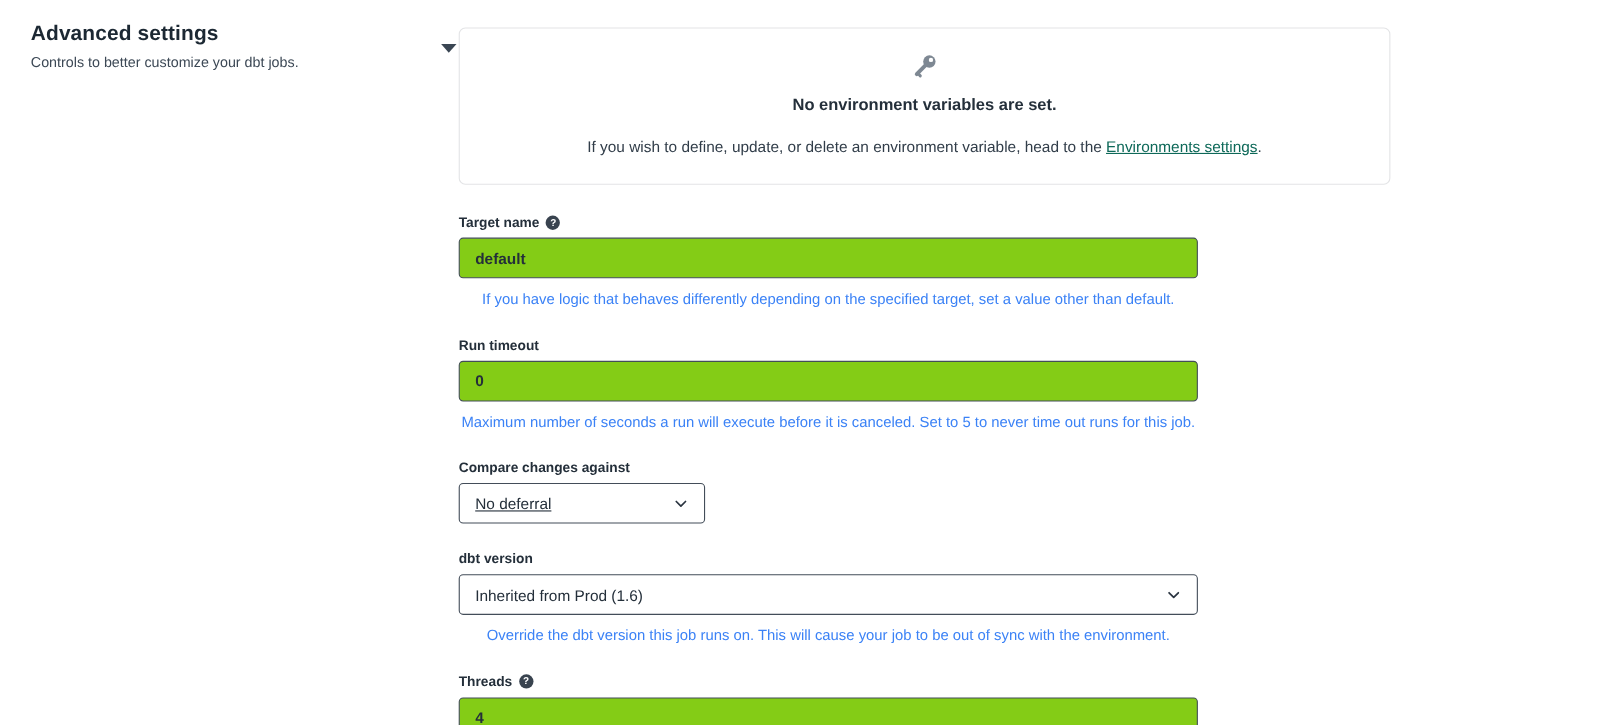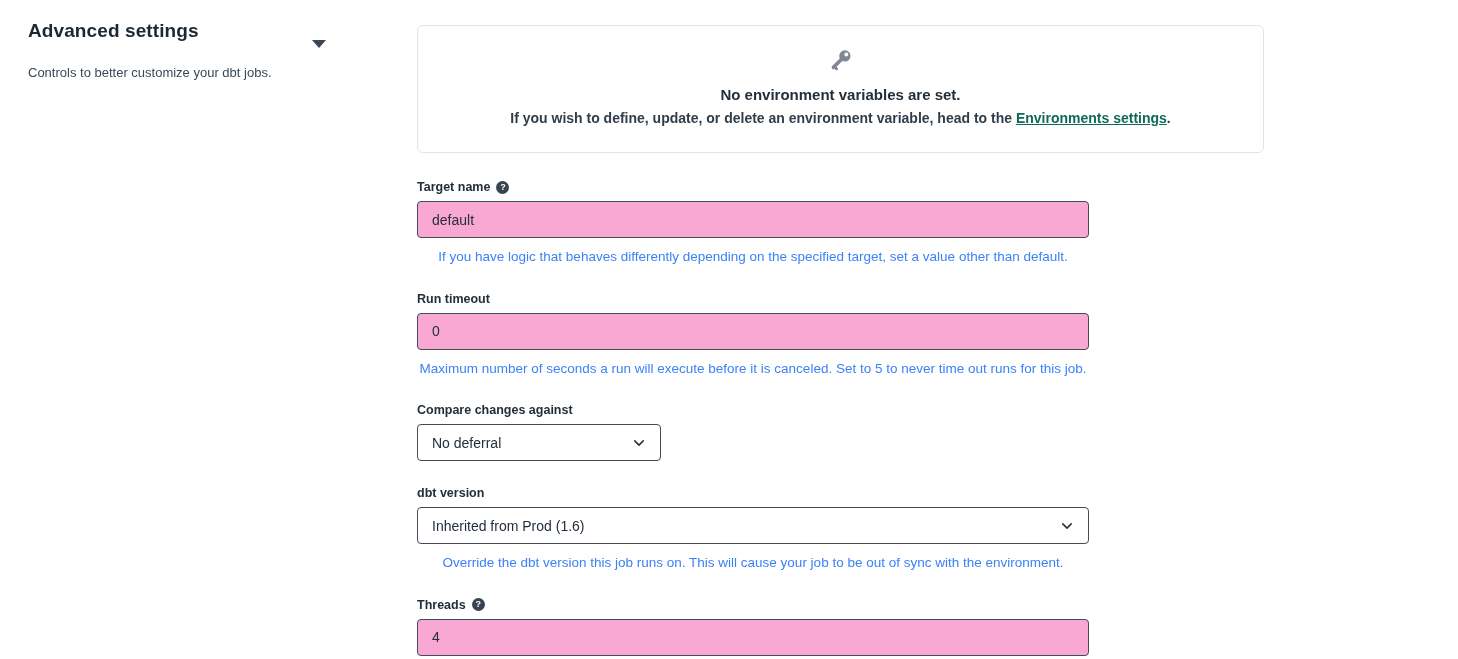--- a/index.html
+++ b/index.html
@@ -2,48 +2,48 @@
 <html><head>
 <meta charset="utf-8">
 <style>
   * { margin:0; padding:0; box-sizing:border-box; }
   html,body { width:1458px; height:659px; background:#ffffff; overflow:hidden; }
   body { font-family:"Liberation Sans", sans-serif; color:#242f3a; }
 
   .layout { display:flex; align-items:flex-start; padding:20px 30px 0 28px; }
 
   
-  .section-header { width:389px; flex-shrink:0; display:flex; align-items:flex-start;gap:40px; }
+  .section-header { width:389px; flex-shrink:0; display:flex; justify-content:space-between; align-items:flex-start;gap:40px; }
   .section-title { font-size:19px; font-weight:700; color:#1c2833; letter-spacing:.1px; }
-  .section-subtitle { margin-top:23px; font-size:13px; color:#3c4855; }
+  .section-subtitle { margin-top:7px; font-size:13px; color:#3c4855; }
   .collapse-toggle { margin-top:20px; margin-right:2px; width:0; height:0; cursor:pointer;
       border-left:7px solid transparent; border-right:7px solid transparent; border-top:8px solid #3a4653; }
 
   
   .content { flex:1; padding-top:5px; }
 
   .env-card { width:847px; border:1px solid #e3e4e6; border-radius:6px; padding:22px 20px 26px; text-align:center; }
   .env-card .key-wrap { display:inline-block; line-height:0; }
   .env-heading { margin-top:9px; font-size:15px; font-weight:700; color:#242f3a; }
-  .env-body { margin-top:7px; font-size:14px; color:#313d49;font-weight:bold; }
+  .env-body { margin-top:21px; font-size:14px; color:#313d49; }
   .env-link { color:#0e6959; text-decoration:underline; cursor:pointer; }
 
   .form { width:672px; margin-top:27px; }
   .field { margin-bottom:25px; }
   .field:last-child { margin-bottom:0; }
   .field-label { display:flex; align-items:center; gap:6px; font-size:12.5px; font-weight:700; color:#242f3a; margin-bottom:7px; }
   .help-icon { width:13px; height:13px; border-radius:50%; background:#39434f; color:#ffffff;
       font-size:9px; font-weight:700; display:inline-flex; align-items:center; justify-content:center;
       line-height:1; cursor:pointer; }
   .text-input { display:block; width:100%; height:37px; border:1px solid #434d59; border-radius:4px;
-      padding:0 14px; font-size:14px; color:#242f3a; font-family:"Liberation Sans", sans-serif; background:#f9a8d4; outline:none; }
+      padding:0 14px; font-size:14px; color:#242f3a; font-family:"Liberation Sans", sans-serif; background:#84cc16; outline:none;font-weight:bold; }
   .select-box { height:37px; border:1px solid #434d59; border-radius:4px; background:#fff;
       display:flex; align-items:center; justify-content:space-between; padding:0 14px; font-size:14px;
       color:#242f3a; cursor:pointer; }
-  .select-box.narrow { width:244px; }
+  .select-box.narrow { width:224px;text-decoration:underline; }
   .select-box.full { width:100%;gap:44px; }
   .chevron { line-height:0; margin-left:12px; }
   .hint { margin-top:9px; font-size:13.5px; color:#3b82f6; line-height:1.45; max-width:672px;text-align:center; }
 </style>
 </head>
 <body>
 
 <div class="layout">
 
   <div class="section-header">

